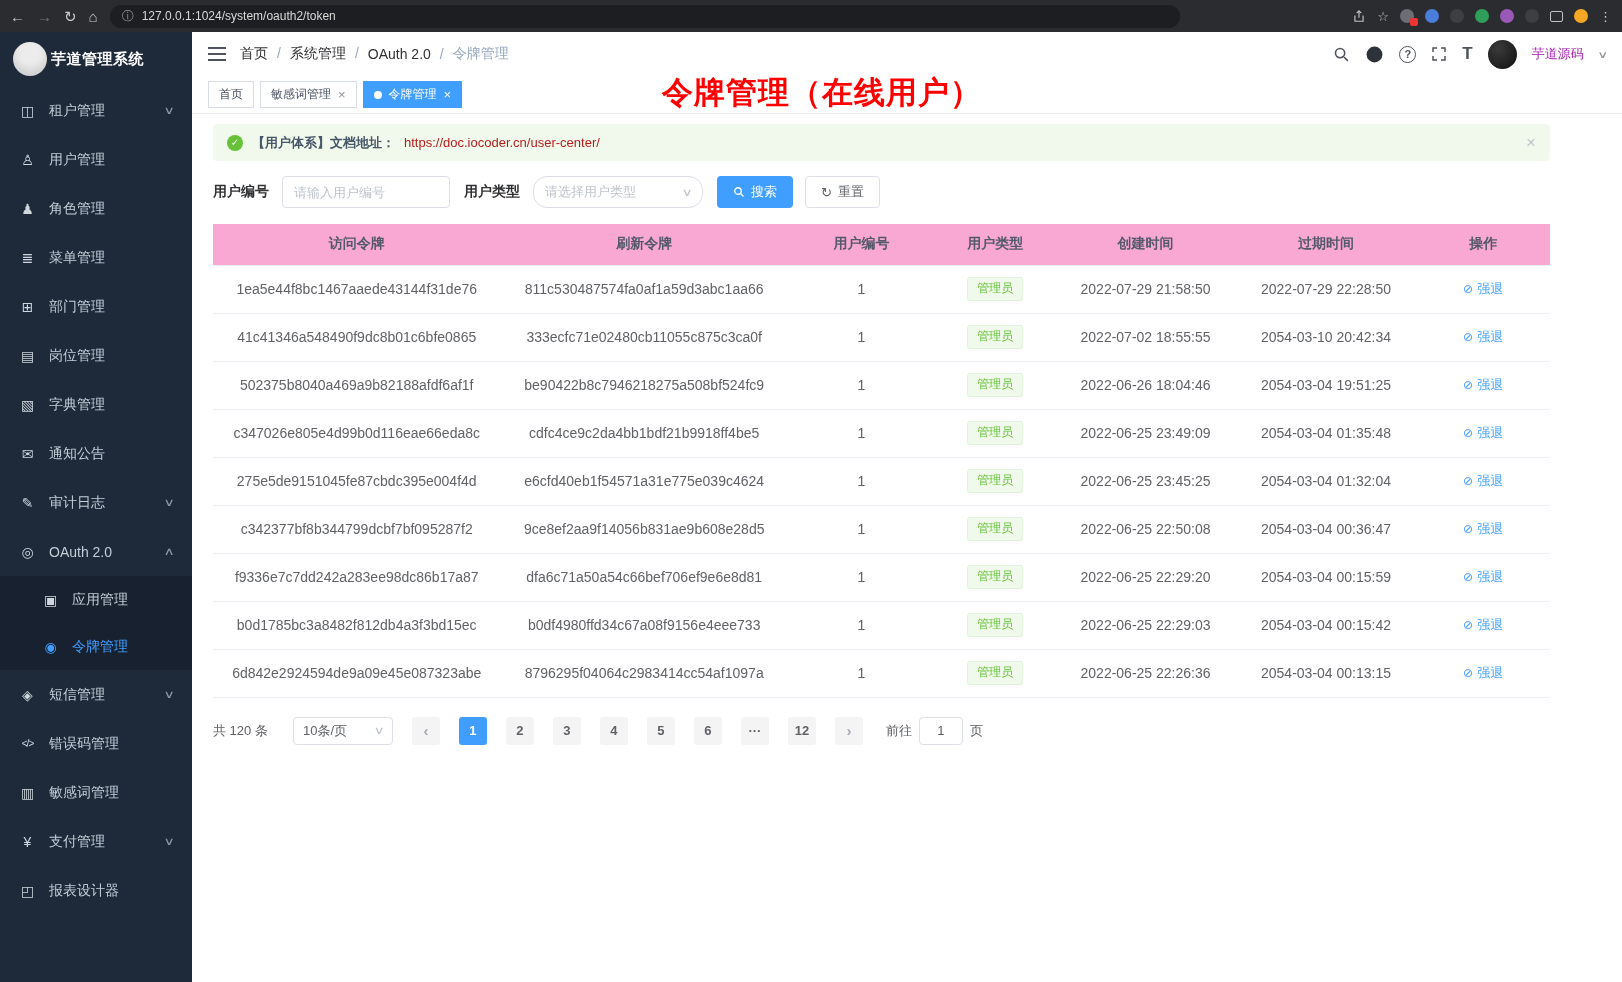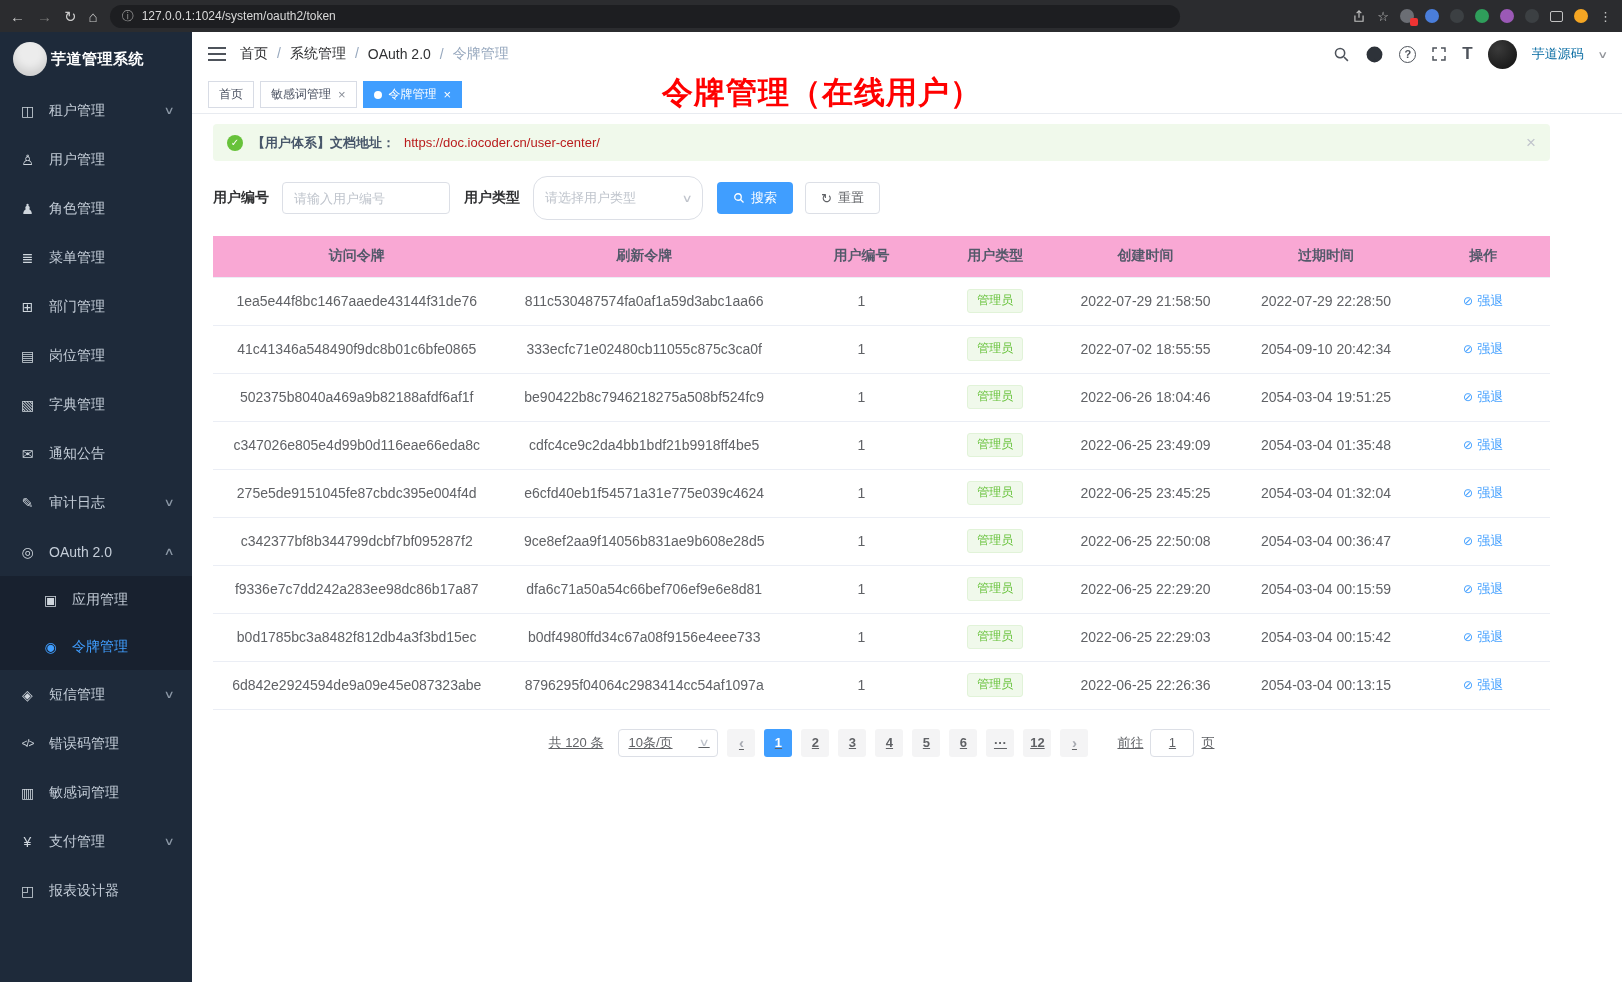--- a/index.html
+++ b/index.html
@@ -39,21 +39,21 @@
   .hamburger { cursor:pointer; display:flex; align-items:center; }
   .breadcrumb { display:flex; align-items:center; font-size:14px; color:#303133; }
   .crumb { cursor:pointer; }
   .crumb:not(:last-child)::after { content:"/"; margin:0 9px; color:#97a8be; }
   .crumb:last-child { color:#97a8be; cursor:default; }
   .topbar-right { margin-left:auto; display:flex; align-items:center; gap:15px; color:#4e535b; }
   .tb-icon { cursor:pointer; display:flex; align-items:center; justify-content:center; }
   .help-circle { width:17px; height:17px; border:1.6px solid #4e535b; border-radius:50%; font-size:11px; font-weight:700; }
   .font-t { font-size:17px; font-weight:700; }
   .tb-avatar { width:29px; height:29px; border-radius:50%; background:radial-gradient(circle at 35% 30%, #3a3a3a, #101010); cursor:pointer; }
-  .tb-user { font-size:13px; color:#0369a1; cursor:pointer; }
+  .tb-user { font-size:13px; color:#a21caf; cursor:pointer; }
   .tb-caret { font-size:10px; color:#909399; transform:scaleX(1.5); }
 
   .tabbar { height:38px; display:flex; align-items:center; gap:6px; padding:0 16px; border-bottom:1px solid #e8ebf0; }
   .tab { height:27px; display:inline-flex; align-items:center; gap:7px; padding:0 10px; border:1px solid #d8dce5; background:#fff; font-size:12px; color:#495060; cursor:pointer; }
   .tab .t-close { font-size:13px; color:#8a8f99; }
   .tab.active { background:#409eff; border-color:#409eff; color:#fff; }
   .tab.active .t-close { color:#fff; }
   .t-dot { width:8px; height:8px; border-radius:50%; background:#fff; }
 
   .annotation { position:absolute; top:40px; left:470px; font-size:31px; font-weight:700; color:#ff0000; letter-spacing:1px; z-index:20; white-space:nowrap; }
@@ -63,41 +63,41 @@
   .alert { height:37px; background:#f0f9eb; border-radius:4px; display:flex; align-items:center; gap:9px; padding:0 14px; margin-bottom:15px; }
   .alert-check { width:16px; height:16px; border-radius:50%; background:#67c23a; color:#fff; font-size:10px; display:flex; align-items:center; justify-content:center; flex-shrink:0; }
   .alert-text { font-size:13px; font-weight:700; color:#48576a; }
   .alert-link { font-size:13px; color:#b91c1c; cursor:pointer; }
   .alert-close { margin-left:auto; color:#c0c4cc; font-size:17px; cursor:pointer; }
 
   .filters { display:flex; align-items:center; margin-bottom:16px; font-size:14px; }
   .f-label { font-weight:700; color:#303133; margin-right:13px; }
   .f-input { width:168px; height:32px; border:1px solid #dcdfe6; border-radius:4px; padding:0 11px; font-size:13px; color:#606266; margin-right:14px; font-family:inherit; }
   .f-input::placeholder { color:#bfc4cc; }
-  .f-select { width:170px; height:44px; border:1px solid #dcdfe6; border-radius:14px; display:flex; align-items:center; justify-content:space-between; padding:0 11px; font-size:13px; color:#bfc4cc; margin-right:14px; cursor:pointer; }
+  .f-select { width:170px; height:32px; border:1px solid #dcdfe6; border-radius:14px; display:flex; align-items:center; justify-content:space-between; padding:0 11px; font-size:13px; color:#bfc4cc; margin-right:14px; cursor:pointer; }
   .sel-caret { color:#c0c4cc; font-size:11px; transform:scaleX(1.4); }
   .btn { height:32px; border-radius:4px; padding:0 15px; display:inline-flex; align-items:center; gap:6px; font-size:13px; cursor:pointer; border:1px solid transparent; font-family:inherit; }
   .btn-primary { background:#409eff; color:#fff; margin-right:12px; }
   .btn-default { background:#fff; color:#606266; border-color:#dcdfe6; }
   .btn .b-glyph { font-size:13px; }
 
   table { width:100%; border-collapse:collapse; font-size:14px; color:#606266; table-layout:fixed; }
   thead th { background:#f9a8d4; color:#53596a; font-weight:700; height:41px; padding:0 8px; text-align:center; border-bottom:1px solid #ebeef5; }
   tbody td { height:48px; padding:0 8px; text-align:center; border-bottom:1px solid #ebeef5; overflow:hidden; white-space:nowrap; }
   .tag-success { display:inline-block; padding:3px 9px; font-size:12px; color:#67c23a; background:#f0f9eb; border:1px solid #e1f3d8; border-radius:3px; line-height:1.3; }
   .force-logout { color:#409eff; font-size:13px; cursor:pointer; display:inline-flex; align-items:center; gap:4px; text-decoration:none; }
   .fl-icon { font-size:12px; }
 
-  .pagination { display:flex; align-items:center; justify-content:center; gap:9px; margin-top:19px; font-size:13px; color:#606266;text-decoration:underline; }
+  .pagination { display:flex; align-items:center; justify-content:flex-start; gap:19px; margin-top:19px; font-size:13px; color:#606266; }
   .pg-total { margin-right:6px; }
   .pg-size { width:100px; height:28px; border:1px solid #dcdfe6; border-radius:4px; display:flex; align-items:center; justify-content:space-between; padding:0 9px; cursor:pointer; color:#606266; }
   .pg-btn { min-width:28px; height:28px; background:#f4f4f5; border-radius:3px; display:flex; align-items:center; justify-content:center; font-weight:600; color:#606266; cursor:pointer; padding:0 4px; }
   .pg-btn.arrow { color:#a8abb2; font-size:15px; }
   .pg-btn.active { background:#409eff; color:#fff; }
-  .pg-goto { display:flex; align-items:center; gap:7px; margin-left:20px; }
+  .pg-goto { display:flex; align-items:center; gap:7px; margin-left:4px; }
   .pg-goto input { width:44px; height:28px; border:1px solid #dcdfe6; border-radius:4px; text-align:center; font-size:13px; color:#606266; font-family:inherit; }
 
   svg.icon { display:block; }
 </style>
 </head>
 <body>
 
 <div class="browser-bar">
   <span class="b-btn">←</span>
   <span class="b-btn dim">→</span>
@@ -341,21 +341,21 @@
                 </a>
               </td>
             </tr>
 
             <tr>
               <td>41c41346a548490f9dc8b01c6bfe0865</td>
               <td>333ecfc71e02480cb11055c875c3ca0f</td>
               <td>1</td>
               <td><span class="tag-success">管理员</span></td>
               <td>2022-07-02 18:55:55</td>
-              <td>2054-09-10 20:42:34</td>
+              <td>2054-03-10 20:42:34</td>
               <td>
                 <a class="force-logout">
                   <span class="fl-icon">⊘</span>
                   <span>强退</span>
                 </a>
               </td>
             </tr>
 
             <tr>
               <td>502375b8040a469a9b82188afdf6af1f</td>

